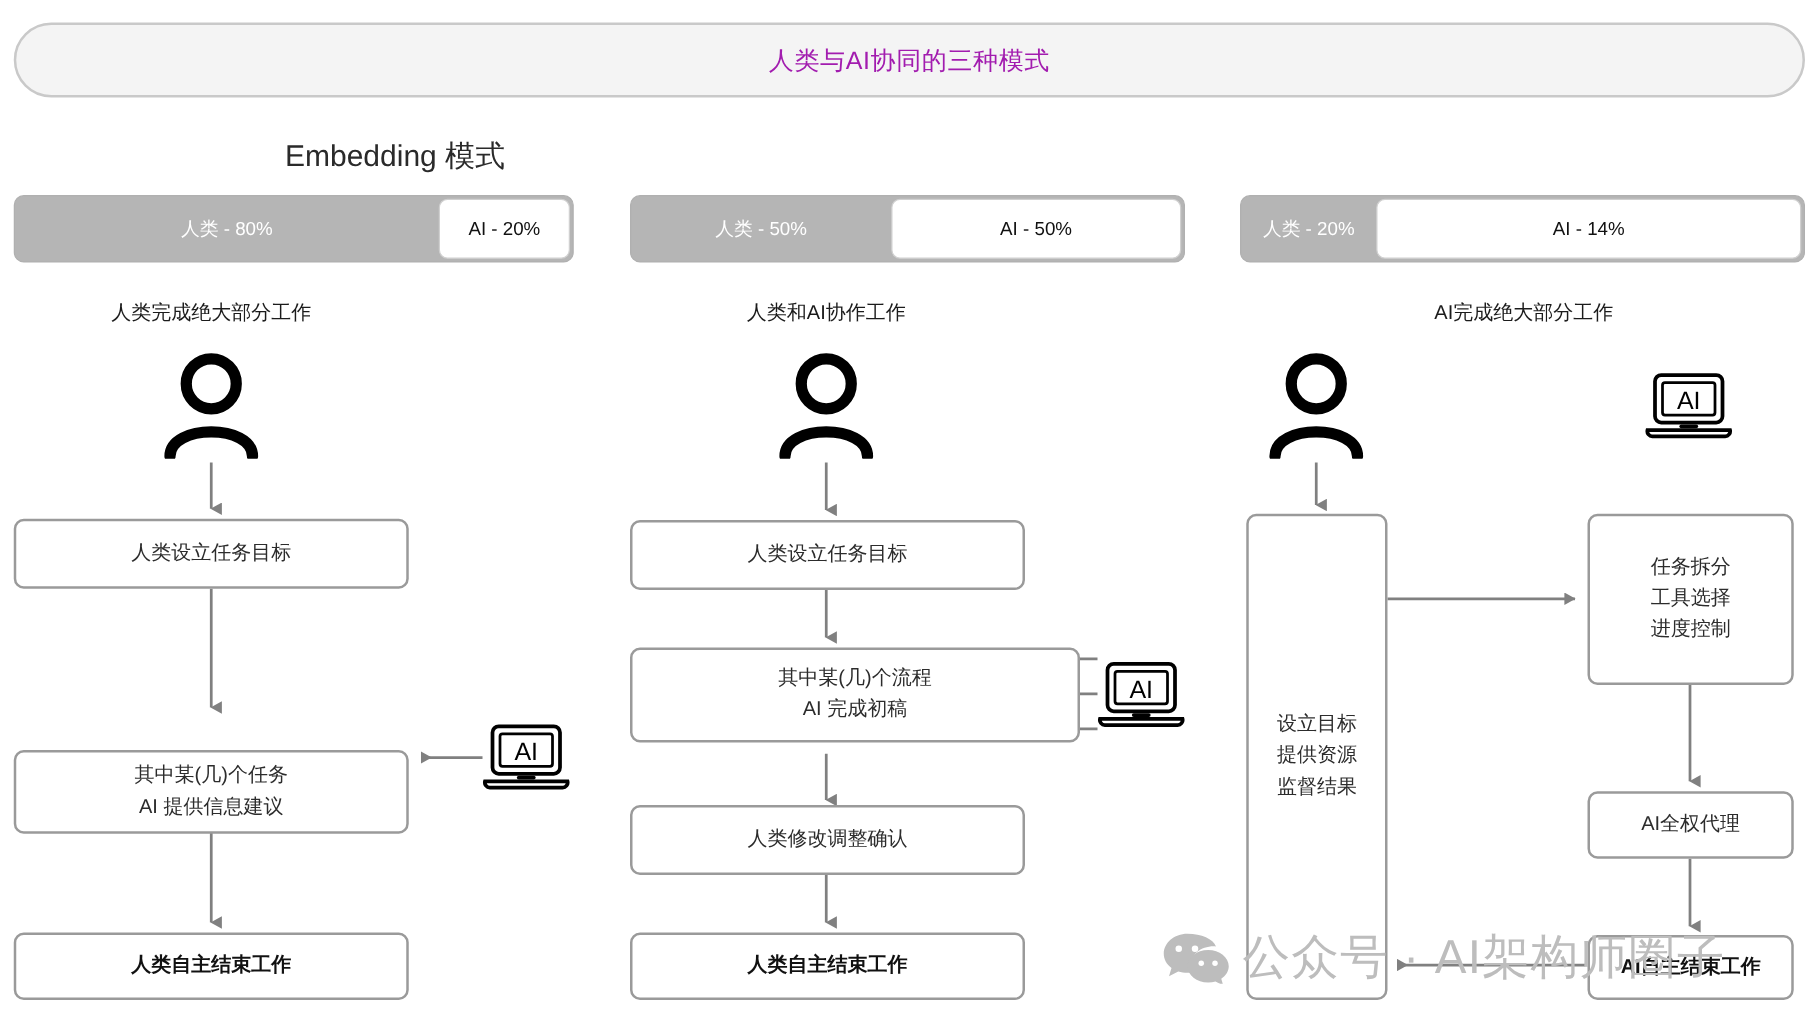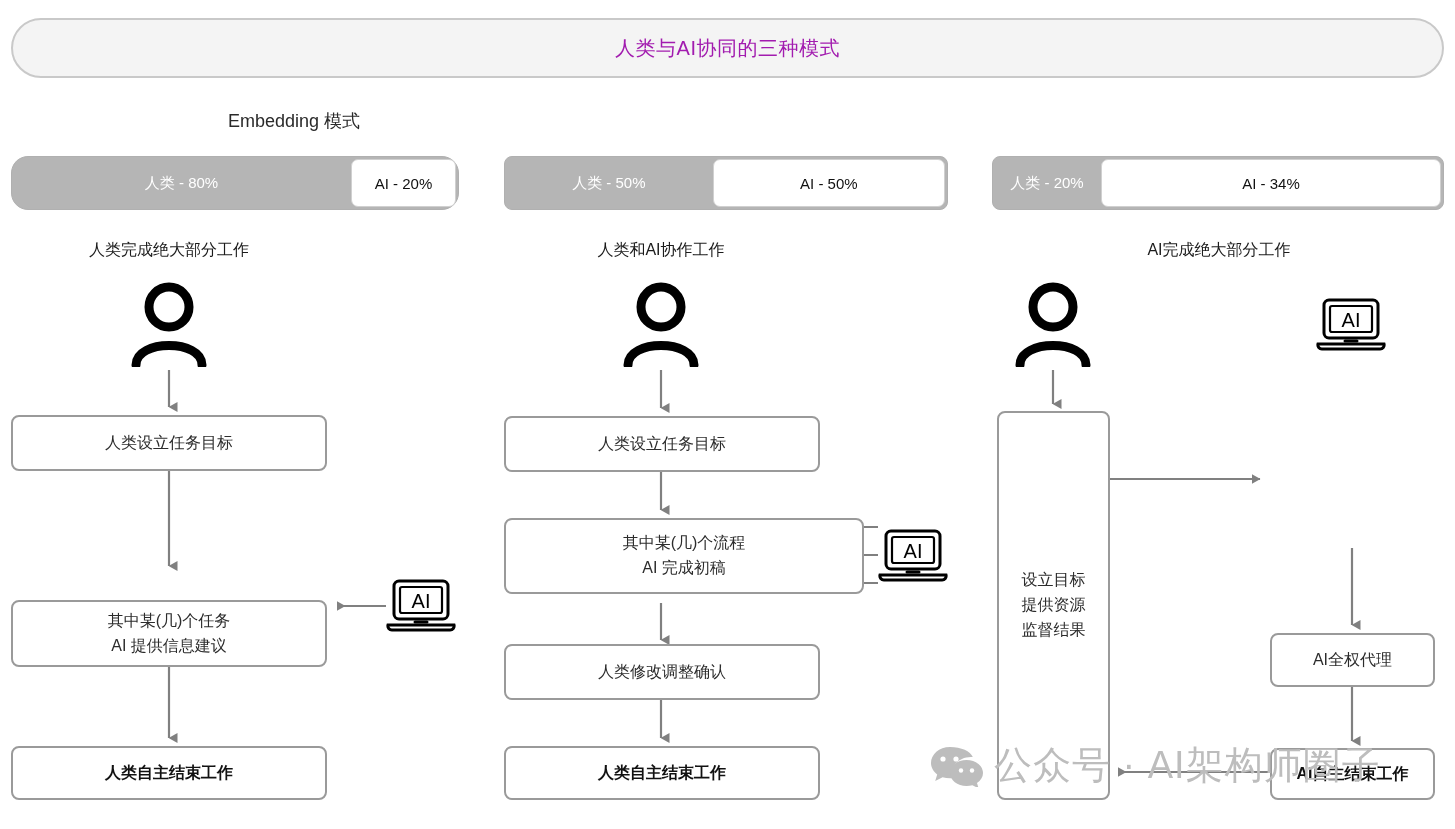--- a/index.html
+++ b/index.html
@@ -36,21 +36,21 @@
   }
   .title-banner .title-text {
     font-size: 20px;
     color: #a21caf;
     letter-spacing: .5px;
   }
 
   
   .mode-caption {
     position: absolute;
-    font-size: 18px;
+    font-size: 24px;
     color: #2a2a2a;
     white-space: nowrap;
   }
 
   
   .ratio-bar {
     position: absolute;
     height: 54px;
     box-sizing: border-box;
     background: #b5b5b5;
@@ -180,21 +180,21 @@
       <line x1="878" y1="583" x2="831" y2="583" marker-end="url(#arrowLeft)"></line>
 
       <line x1="1053" y1="370" x2="1053" y2="404" marker-end="url(#arrowDown)"></line>
       <line x1="1110" y1="479" x2="1260" y2="479" marker-end="url(#arrowRight)"></line>
       <line x1="1352" y1="548" x2="1352" y2="625" marker-end="url(#arrowDown)"></line>
       <line x1="1352" y1="687" x2="1352" y2="741" marker-end="url(#arrowDown)"></line>
       <line x1="1268" y1="772" x2="1118" y2="772" marker-end="url(#arrowLeft)"></line>
     </g>
   </svg>
 
-  <div class="ratio-bar" style="left:11px; top:156px; width:448px;border-radius:17px;">
+  <div class="ratio-bar" style="left:11px; top:156px; width:448px;">
     <div class="ratio-human" style="flex: 0 0 76%;">人类 - 80%</div>
     <div class="ratio-ai" style="flex: 0 0 calc(24% - 2px);">AI - 20%</div>
   </div>
   <div class="sub-caption" style="left:0px; top:240px; width:338px;">人类完成绝大部分工作</div>
 
   <div class="icon-wrap" style="left:130px; top:281px;">
     <svg width="78" height="86" viewBox="0 0 78 86">
       <circle cx="39" cy="26" r="20" fill="none" stroke="#000" stroke-width="9"></circle>
       <path d="M6 84 C6 58, 72 58, 72 84" fill="none" stroke="#000" stroke-width="9" stroke-linecap="round"></path>
     </svg>
@@ -251,21 +251,21 @@
       <rect x="8" y="3" width="54" height="38" rx="5" fill="none" stroke="#000" stroke-width="3"></rect>
       <rect x="14" y="9" width="42" height="26" rx="2" fill="none" stroke="#000" stroke-width="2.2"></rect>
       <path d="M2 47 L68 47 A4 4 0 0 1 64 52 L6 52 A4 4 0 0 1 2 47 Z" fill="none" stroke="#000" stroke-width="3"></path>
       <path d="M29 44 L41 44" stroke="#000" stroke-width="3" stroke-linecap="round"></path>
       <text x="35" y="30" text-anchor="middle" font-family="'Liberation Sans',sans-serif" font-size="20" fill="#000">AI</text>
     </svg>
   </div>
 
   <div class="ratio-bar" style="left:992px; top:156px; width:452px;">
     <div class="ratio-human" style="flex: 0 0 24%;">人类 - 20%</div>
-    <div class="ratio-ai" style="flex: 0 0 calc(76% - 2px);">AI - 34%</div>
+    <div class="ratio-ai" style="flex: 0 0 calc(76% - 2px);">AI - 14%</div>
   </div>
   <div class="sub-caption" style="left:1050px; top:240px; width:338px;">AI完成绝大部分工作</div>
 
   <div class="icon-wrap" style="left:1014px; top:281px;">
     <svg width="78" height="86" viewBox="0 0 78 86">
       <circle cx="39" cy="26" r="20" fill="none" stroke="#000" stroke-width="9"></circle>
       <path d="M6 84 C6 58, 72 58, 72 84" fill="none" stroke="#000" stroke-width="9" stroke-linecap="round"></path>
     </svg>
   </div>
 
@@ -274,20 +274,23 @@
       <rect x="8" y="3" width="54" height="38" rx="5" fill="none" stroke="#000" stroke-width="3"></rect>
       <rect x="14" y="9" width="42" height="26" rx="2" fill="none" stroke="#000" stroke-width="2.2"></rect>
       <path d="M2 47 L68 47 A4 4 0 0 1 64 52 L6 52 A4 4 0 0 1 2 47 Z" fill="none" stroke="#000" stroke-width="3"></path>
       <path d="M29 44 L41 44" stroke="#000" stroke-width="3" stroke-linecap="round"></path>
       <text x="35" y="30" text-anchor="middle" font-family="'Liberation Sans',sans-serif" font-size="20" fill="#000">AI</text>
     </svg>
   </div>
 
   <div class="flow-box" style="left:997px; top:411px; width:113px; height:389px;">
     <span class="multiline">设立目标<br>提供资源<br>监督结果</span>
+  </div>
+  <div class="flow-box" style="left:1270px; top:411px; width:165px; height:137px;">
+    <span class="multiline">任务拆分<br>工具选择<br>进度控制</span>
   </div>
   <div class="flow-box" style="left:1270px; top:633px; width:165px; height:54px;">
     <span>AI全权代理</span>
   </div>
   <div class="flow-box bold" style="left:1270px; top:748px; width:165px; height:52px;">
     <span>AI自主结束工作</span>
   </div>
 
   <div class="watermark">
     <svg width="54" height="42" viewBox="0 0 54 42">

